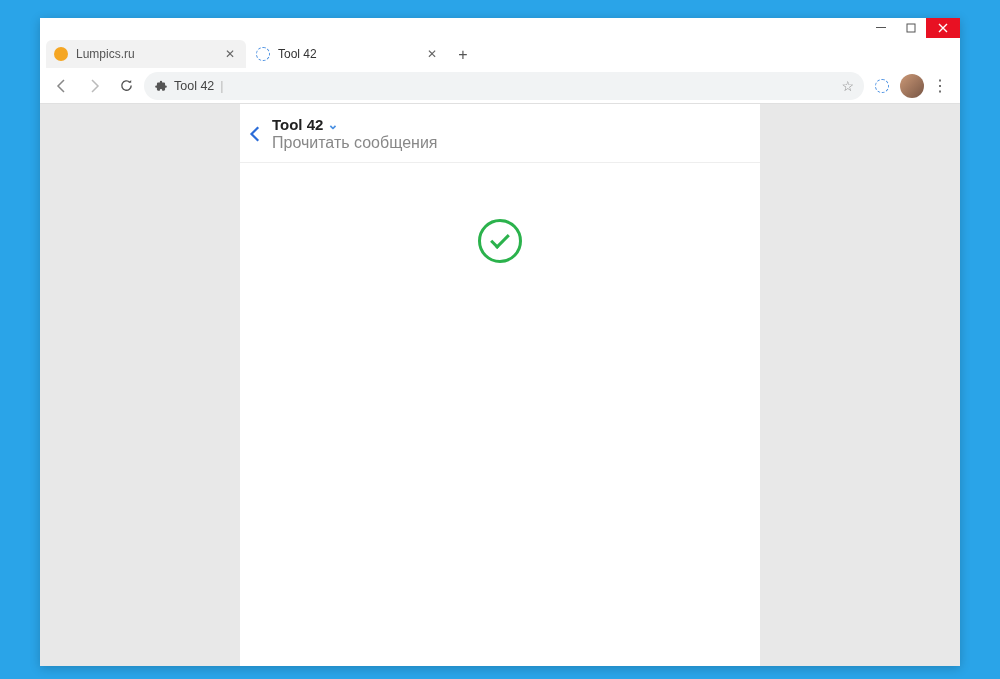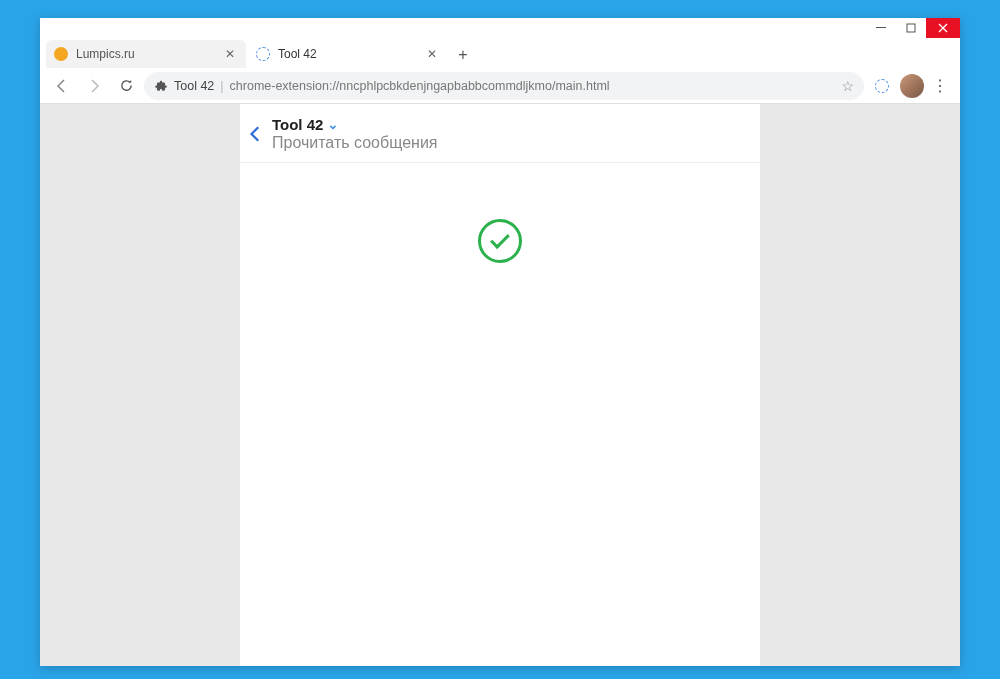--- a/index.html
+++ b/index.html
@@ -100,21 +100,20 @@
           <path d="M13 8a5 5 0 1 1-1.5-3.5" fill="none" stroke="#555" stroke-width="1.5"></path>
           <path d="M13 2 L13 5 L10 5 Z" fill="#555"></path>
         </svg>
     </div>
     <div class="omnibox">
       <svg class="ext-icon" width="14" height="14" viewBox="0 0 24 24">
           <path d="M20 11h-1V8a2 2 0 0 0-2-2h-3V5a2 2 0 1 0-4 0v1H7a2 2 0 0 0-2 2v3H4a2 2 0 1 0 0 4h1v3a2 2 0 0 0 2 2h3v-1a2 2 0 1 1 4 0v1h3a2 2 0 0 0 2-2v-3h1a2 2 0 1 0 0-4z"></path>
         </svg>
       <span class="omni-title">Tool 42</span>
       <span class="omni-sep">|</span>
-      <span class="omni-url">chrome-extension://nncphlpcbkdenjngapbabbcommdljkmo/main.html</span>
       <span class="star">☆</span>
     </div>
     <div class="nav-btn">
       <span style="width:14px;height:14px;border:1.5px dashed #4a90e2;border-radius:50%;display:block"></span>
     </div>
     <div class="avatar"></div>
     <div class="menu-dots">⋮</div>
   </div>
 
   <div class="viewport">

